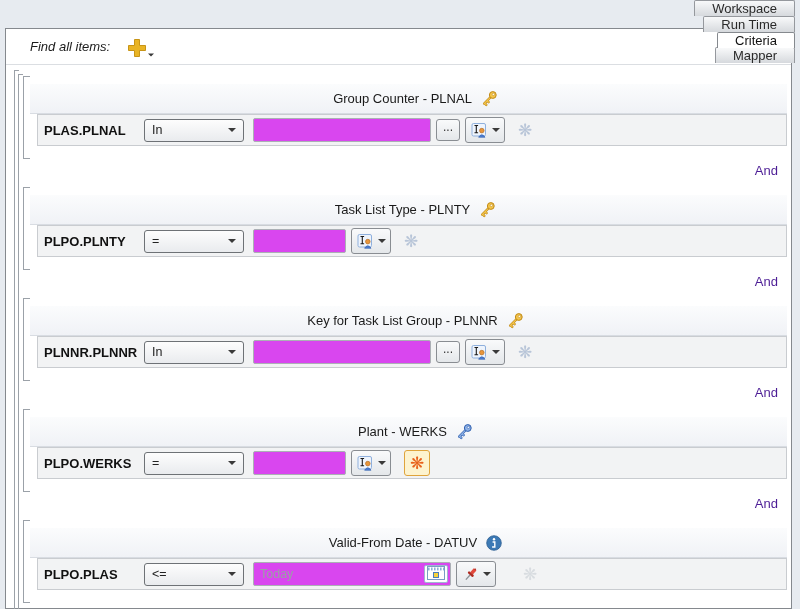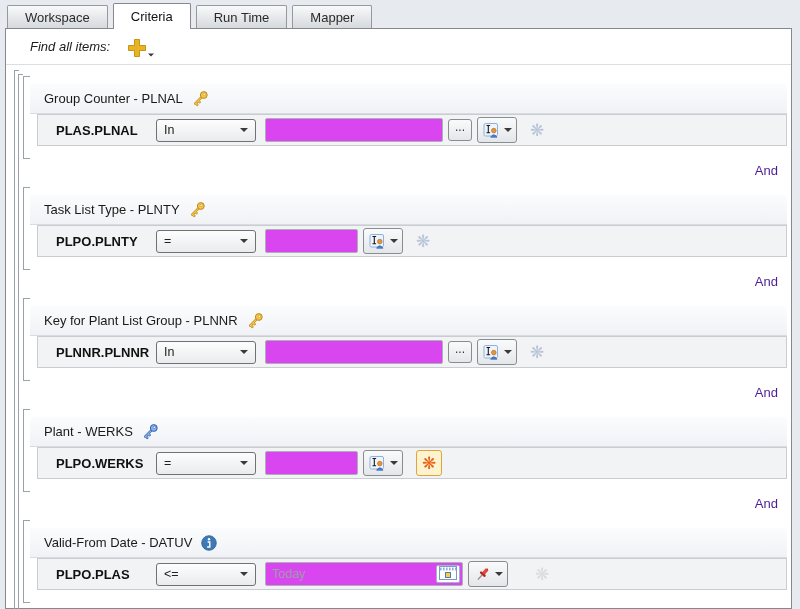--- a/index.html
+++ b/index.html
@@ -1,20 +1,20 @@
 <!DOCTYPE html>
 <html><head>
 <meta charset="utf-8">
 <style>
   * { margin:0; padding:0; box-sizing:border-box; }
   html,body { width:800px; height:609px; overflow:hidden; }
   body { background:#e7ebf0; font-family:"Liberation Sans", sans-serif; color:#1c1c1c; }
 
   
-  .tabstrip { height:28px; display:flex; align-items:flex-end; padding-left:7px; position:relative; z-index:5; }
+  .tabstrip { height:28px; display:flex; align-items:flex-end; padding-left:7px; position:relative; z-index:5;flex-direction:column; }
   .tab {
     height:23px; padding:0 17px; margin-right:5px;
     display:flex; align-items:center;
     font-size:13px; color:#2a2a2a;
     background:linear-gradient(#f8f9fa,#d6d9dd);
     border:1px solid #95989d; border-bottom:none;
     border-radius:2px 2px 0 0; cursor:default;
   }
   .tab.active {
     height:26px; background:#fff; margin-bottom:-1px; color:#111;
@@ -52,27 +52,28 @@
   .crit-box { position:relative; }
   .bracket { position:absolute; left:-7px; top:-8px; bottom:-13px; width:6px;
              border-left:1px solid #9ba1a8; }
   .bracket::before, .bracket::after { content:""; position:absolute; left:0; width:6px; height:1px; background:#9ba1a8; }
   .bracket::before { top:0; } .bracket::after { bottom:0; }
 
   .crit-header {
     height:30px; display:flex; align-items:center; padding-left:14px;
     background:linear-gradient(#fbfcfd,#f0f2f6);
     border-bottom:1px solid #d8dce2;
+    justify-content:center;
   }
   .crit-title { font-size:13px; color:#1a1a1a; margin-right:9px; }
   .title-icon { display:inline-flex; align-items:center; }
 
   .crit-row {
     height:32px; margin-left:7px; display:flex; align-items:center;
-    background:#f2f3f4; border:1px solid #c9ccd0; padding-left:18px;
+    background:#f2f3f4; border:1px solid #c9ccd0; padding-left:6px;
   }
   .field-name { width:100px; font-size:13px; font-weight:bold; color:#111; }
 
   .combo {
     width:100px; height:23px; display:flex; align-items:center; justify-content:space-between;
     padding:0 7px; background:linear-gradient(#fdfdfd,#e9ebee);
     border:1px solid #6e7276; border-radius:3px; cursor:default;
   }
   .combo-text { font-size:12.5px; color:#222; }
 
@@ -110,22 +111,22 @@
   }
 
   .and-row { height:49px; text-align:right; padding:15px 9px 0 0; }
   .and-label { font-size:13px; color:#4c1d95; }
 </style>
 </head>
 <body>
 
 <div class="tabstrip">
   <div class="tab">Workspace</div>
+  <div class="tab">Run Time</div>
   <div class="tab active">Criteria</div>
-  <div class="tab">Run Time</div>
   <div class="tab">Mapper</div>
 </div>
 
 <div class="tabpage">
 
   <div class="toolbar">
     <span class="find-label">Find all items:</span>
     <button class="add-btn">
       <span>
         <svg width="22" height="22" viewBox="0 0 22 22">
@@ -248,21 +249,21 @@
     <div class="and-row">
       <span class="and-label">And</span>
     </div>
   </section>
 
   <section class="criterion">
     <div class="crit-box">
       <div class="bracket"></div>
 
       <header class="crit-header">
-        <span class="crit-title">Key for Plant List Group - PLNNR</span>
+        <span class="crit-title">Key for Task List Group - PLNNR</span>
         <span class="title-icon key-gold" style="display: inline-flex;">
           <svg width="17" height="17" viewBox="0 0 17 17">
             <g>
               <path d="M9.6 7.2 L3.2 13.6 M3.6 13.2 L5.3 14.9 M6.1 10.7 L7.6 12.2" stroke="#c08a1a" stroke-width="2.4" fill="none" stroke-linecap="round"></path>
               <path d="M9.6 7.2 L3.2 13.6 M3.6 13.2 L5.3 14.9 M6.1 10.7 L7.6 12.2" stroke="#f5c64a" stroke-width="1.2" fill="none" stroke-linecap="round"></path>
               <circle cx="11.8" cy="5" r="3.4" fill="#f5c64a" stroke="#c08a1a" stroke-width="1"></circle>
               <circle cx="12.4" cy="4.4" r="1.2" fill="#fffbe8" stroke="#c08a1a" stroke-width="0.6"></circle>
             </g>
           </svg>
         </span>

